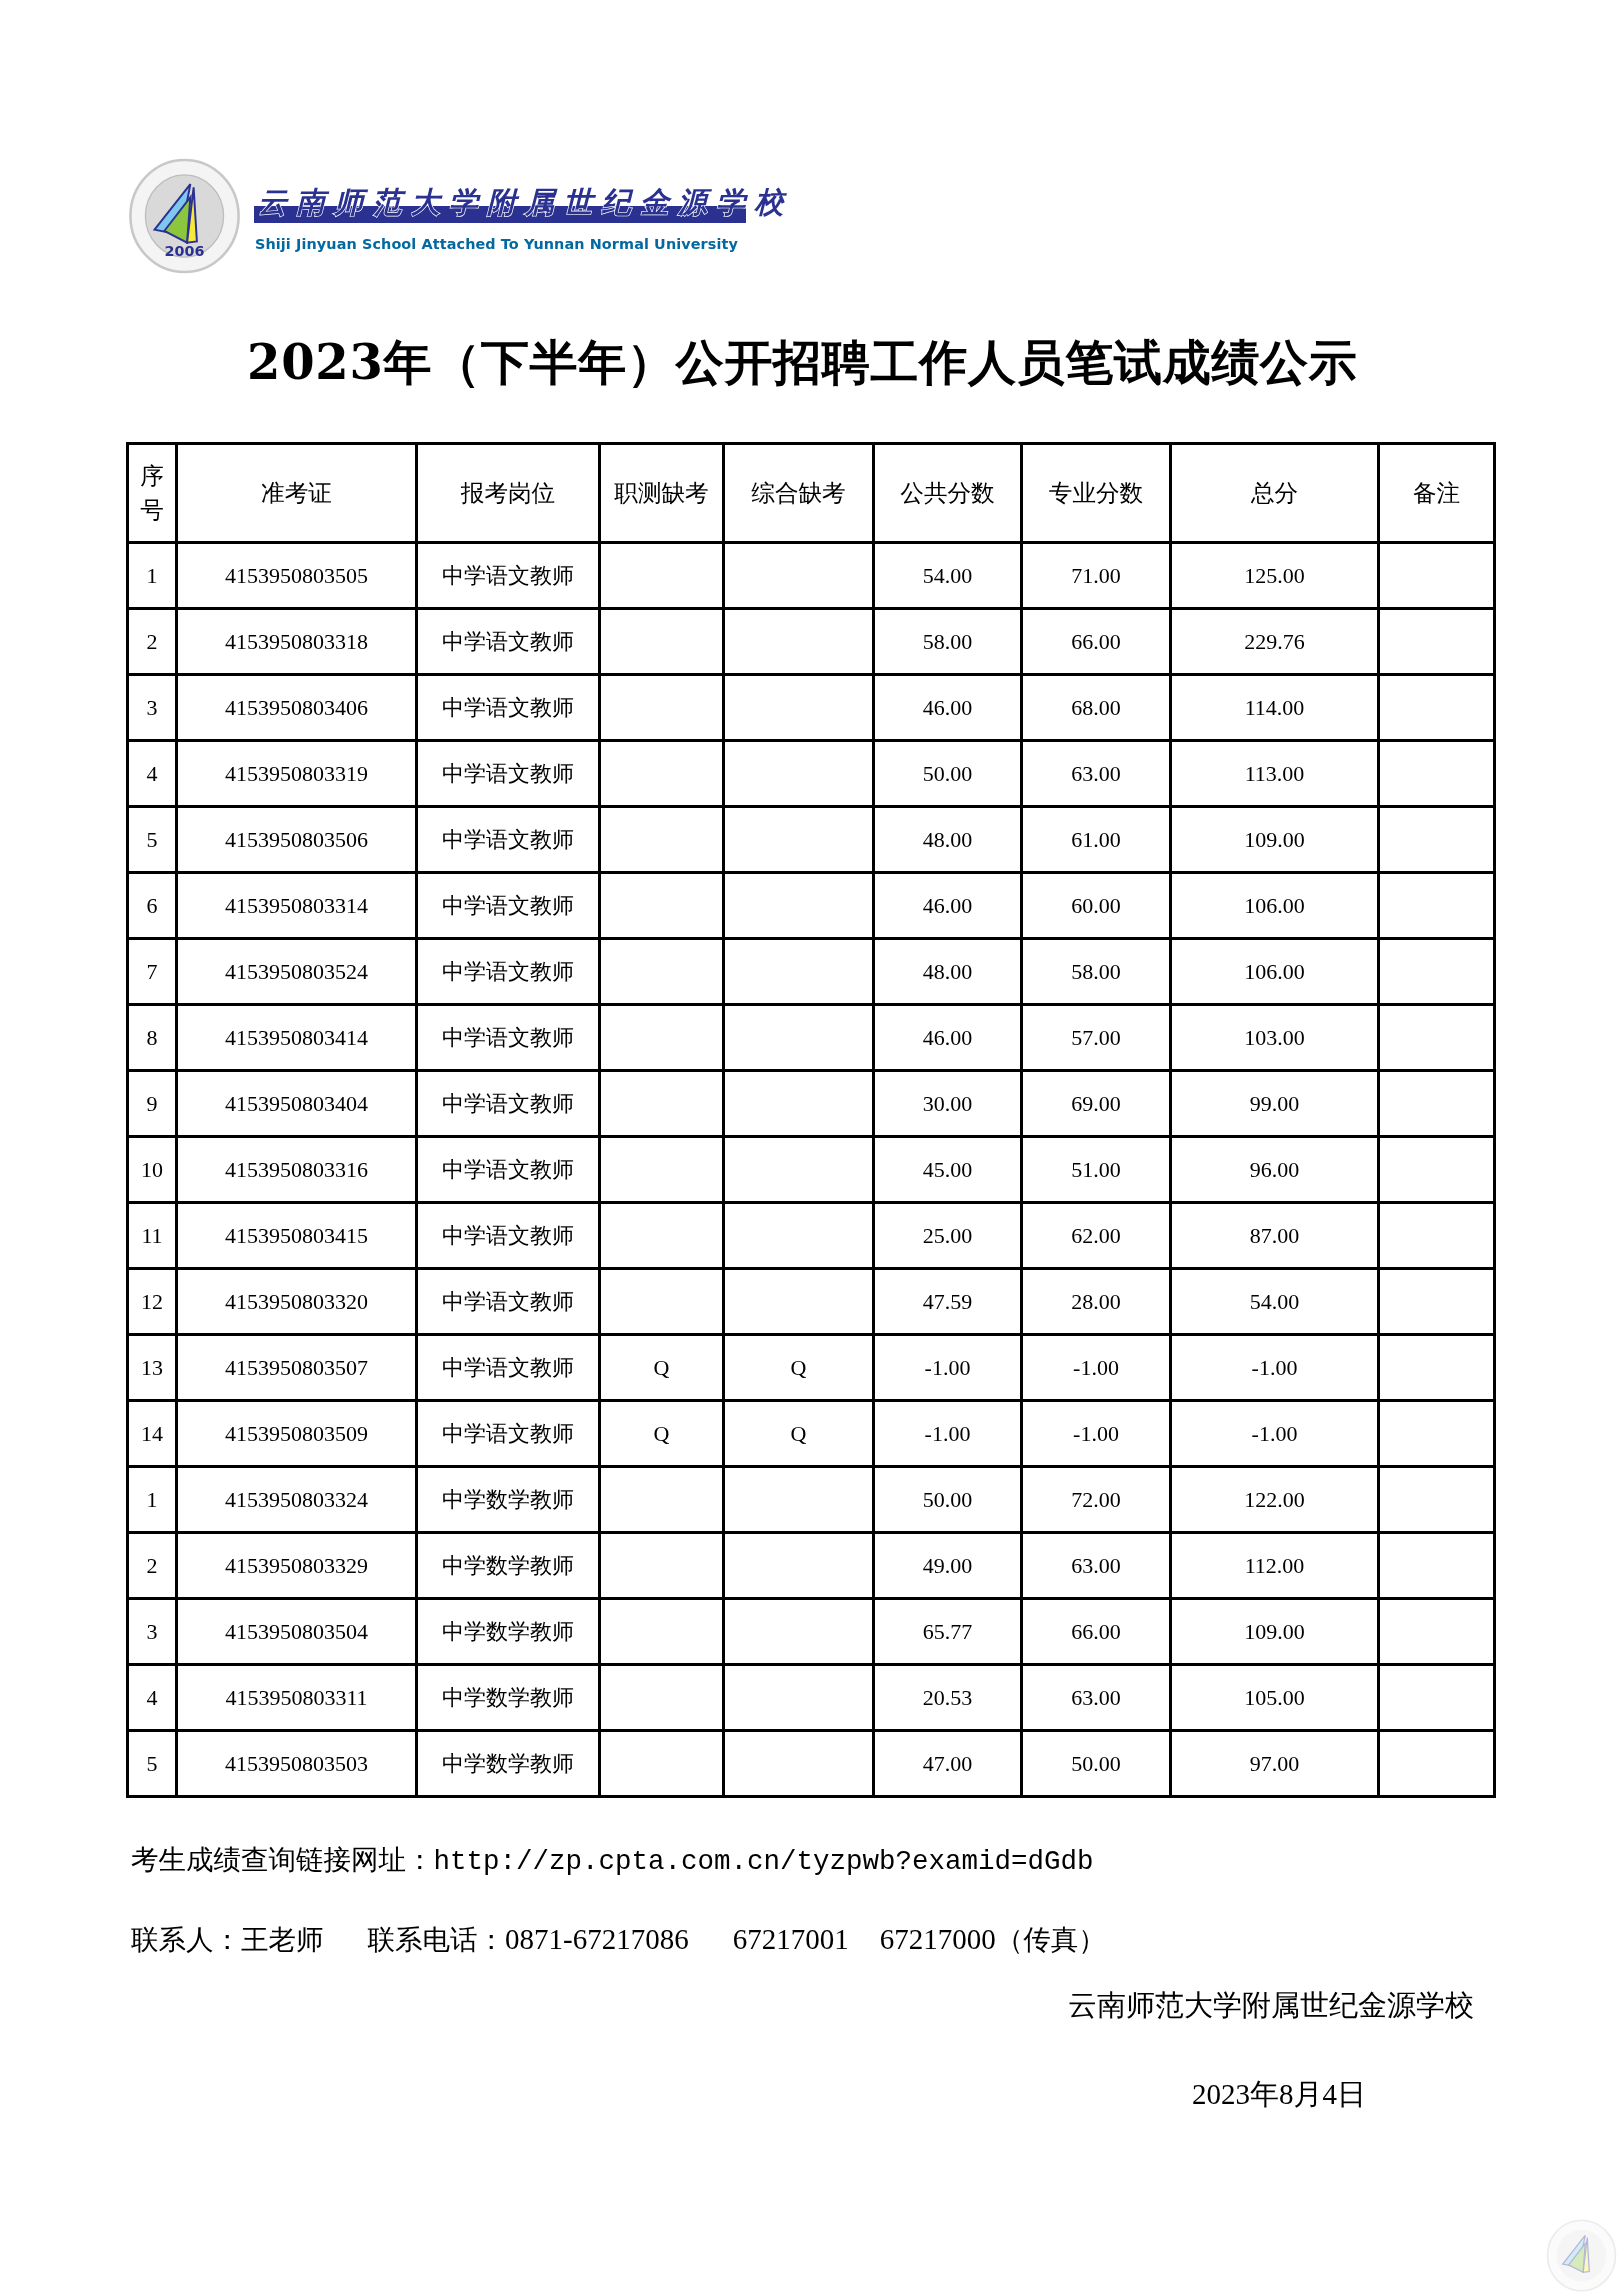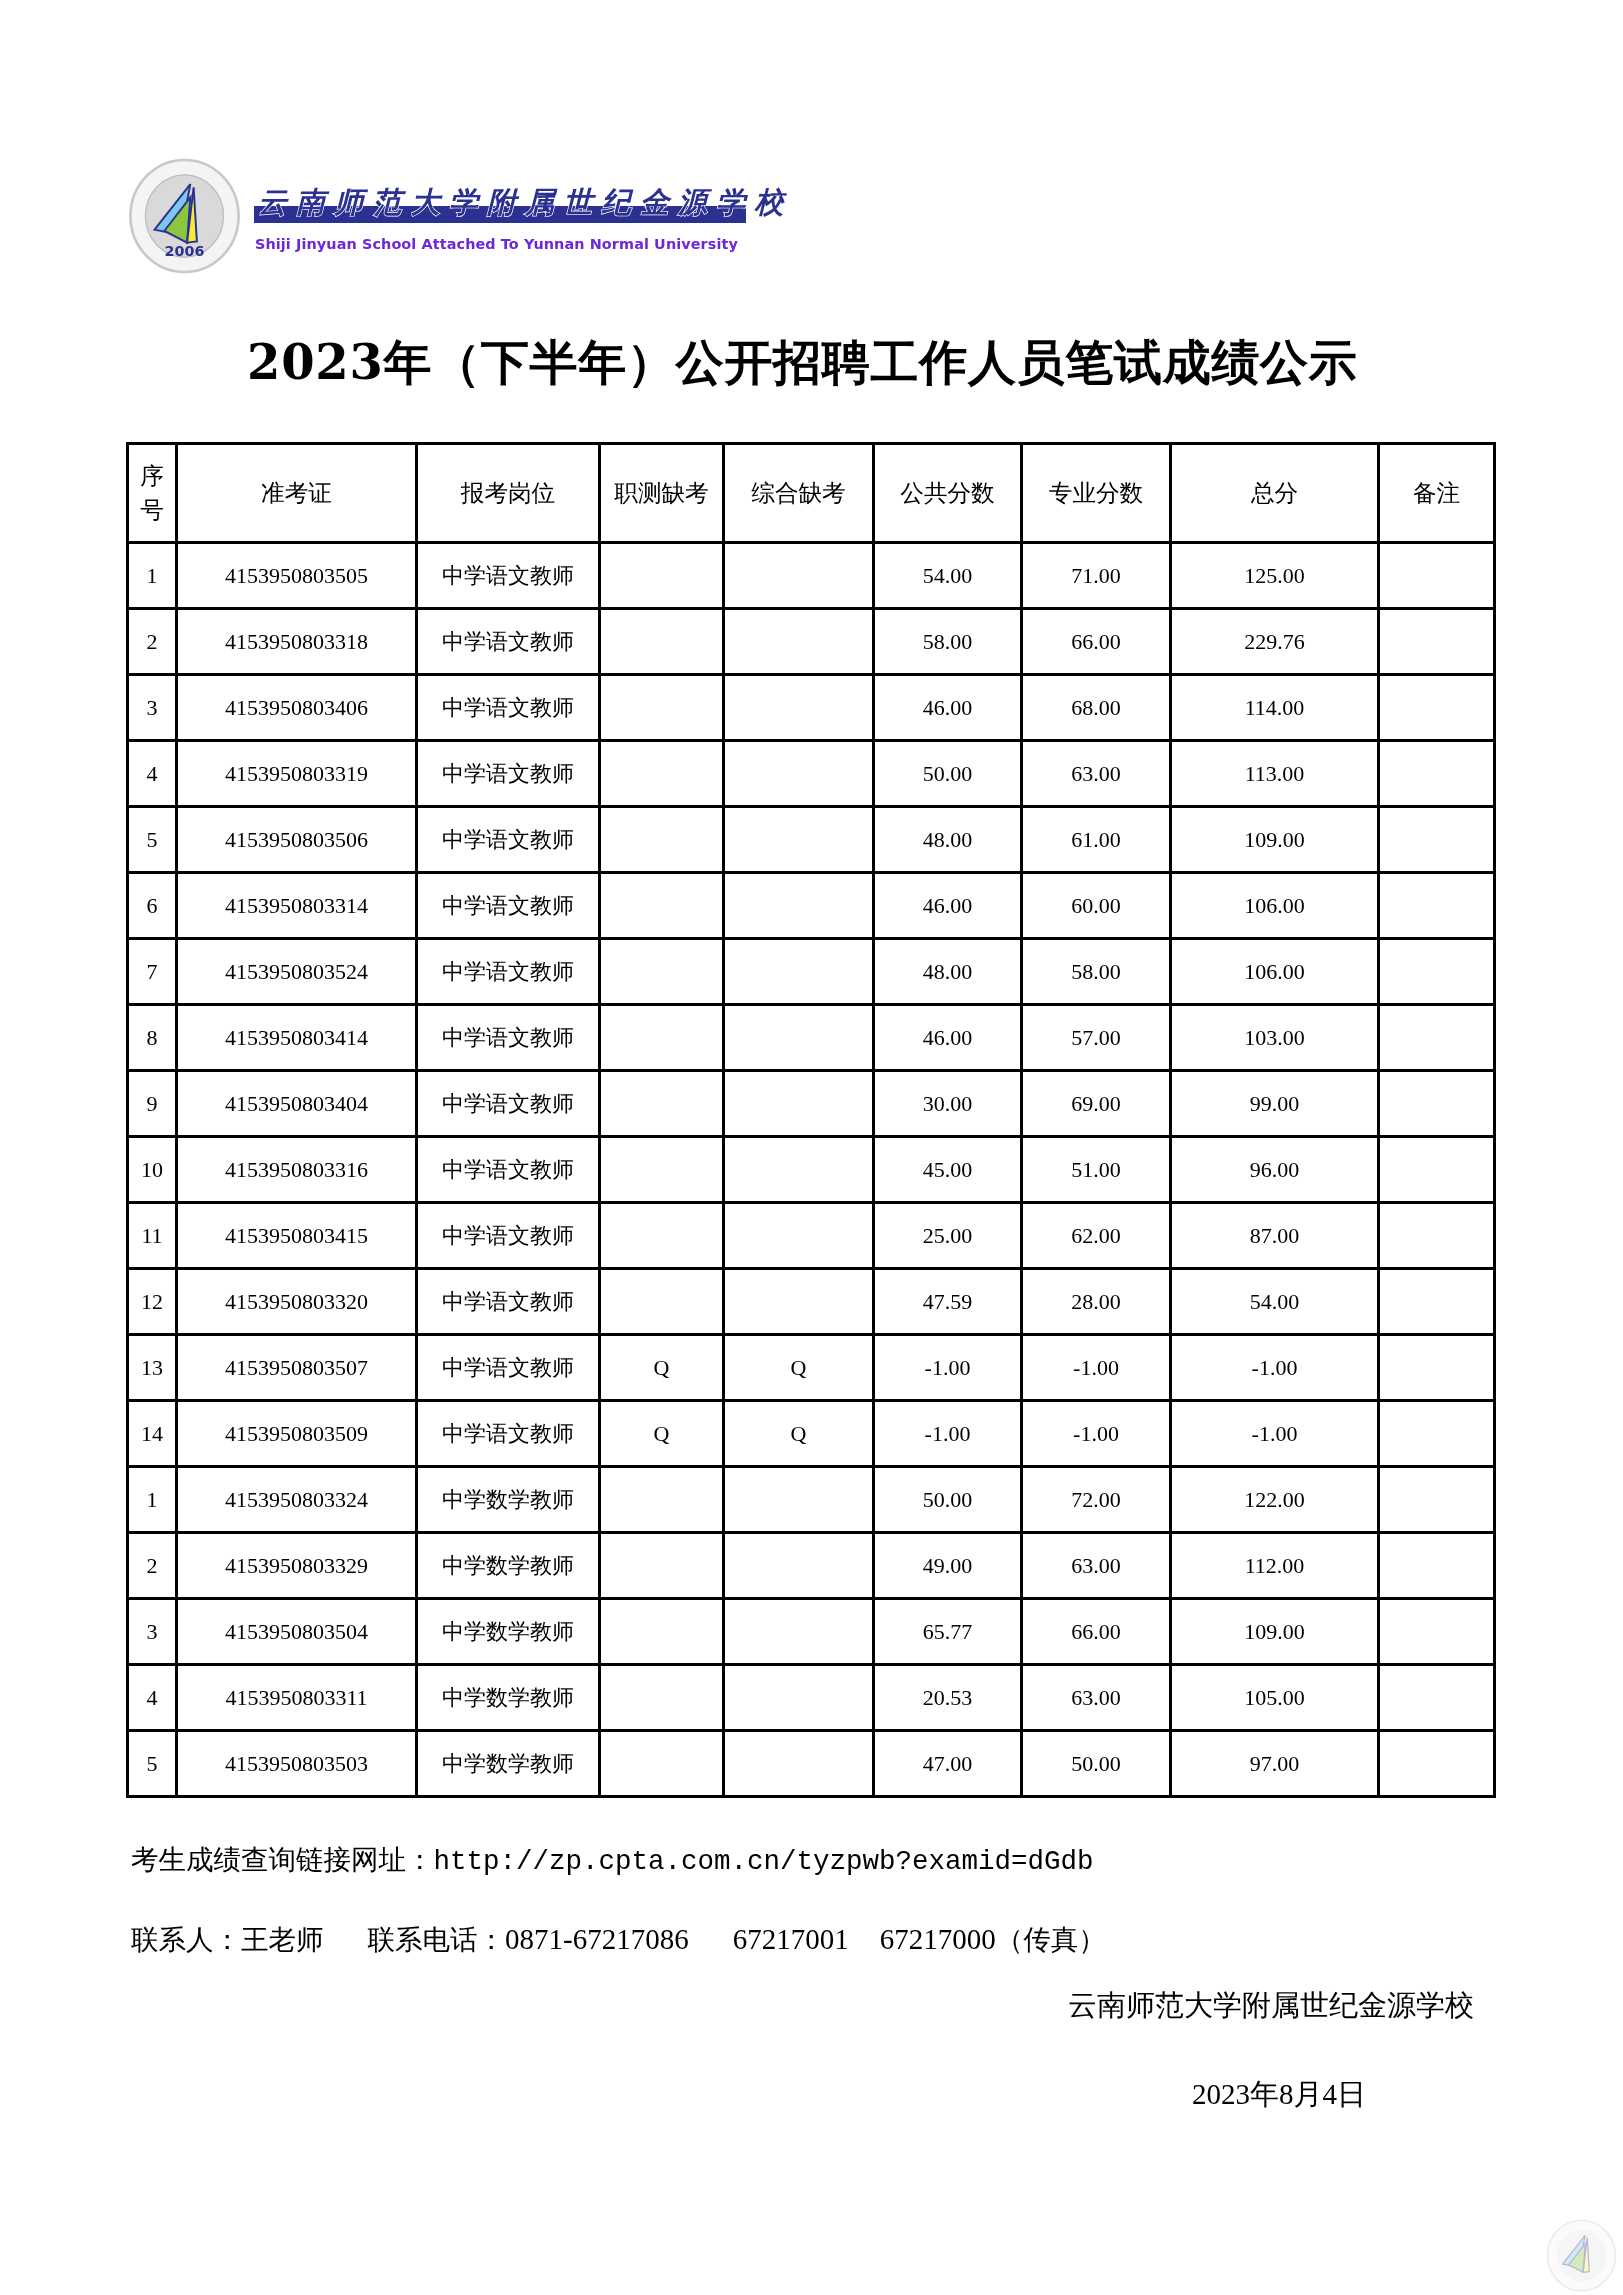--- a/index.html
+++ b/index.html
@@ -10,21 +10,21 @@
   .logo-wrap { position: absolute; left: 128px; top: 157px; width: 621px; height: 124px; }
   .seal { position: absolute; left: 0; top: 1.3px; width: 113px; height: 116px; }
   .banner-cn { position: absolute; left: 126px; top: 35px; width: 492px; height: 30px; }
   .banner-band { position: absolute; left: 0; top: 14.4px; width: 492px; height: 17px; background: #2a3191; }
   .banner-text { position: absolute; left: 3.9px; top: -9.2px; width: 484px; font-size: 29px;
                  letter-spacing: 9.2px; color: #2a3191; font-family: "DejaVu Serif", serif;
                  font-style: italic; font-weight: bold; white-space: nowrap;
                  text-shadow: 0 0 0 #fff; }
   .banner-text span { -webkit-text-stroke: 1.3px #ffffff; paint-order: stroke fill; }
   .banner-en { position: absolute; left: 127px; top: 79px; font-family: "DejaVu Sans", sans-serif;
-               font-weight: bold; font-size: 14.4px; color: #6d28d9; letter-spacing: 0.1px; white-space: nowrap; text-align: center; }
+               font-weight: bold; font-size: 14.4px; color: #0369a1; letter-spacing: 0.1px; white-space: nowrap; text-align: center; }
 
   
   .title { position: absolute; left: 0; width: 1623px; top: 331px; text-align: center;
            font-family: "DejaVu Serif", "Liberation Serif", serif; font-weight: bold;
            font-size: 48px; letter-spacing: 0.7px; transform: translateX(-9.2px); }
 
   
   .tbl { position: absolute; left: 126px; top: 442px; border-collapse: collapse; table-layout: fixed; }
   .tbl th, .tbl td { border: 3.3px solid #000; text-align: center; vertical-align: middle; padding: 0; overflow: hidden; }
   .tbl th { height: 96px; font-family: "DejaVu Sans", "Liberation Sans", sans-serif; font-weight: normal; font-size: 23.6px; }

